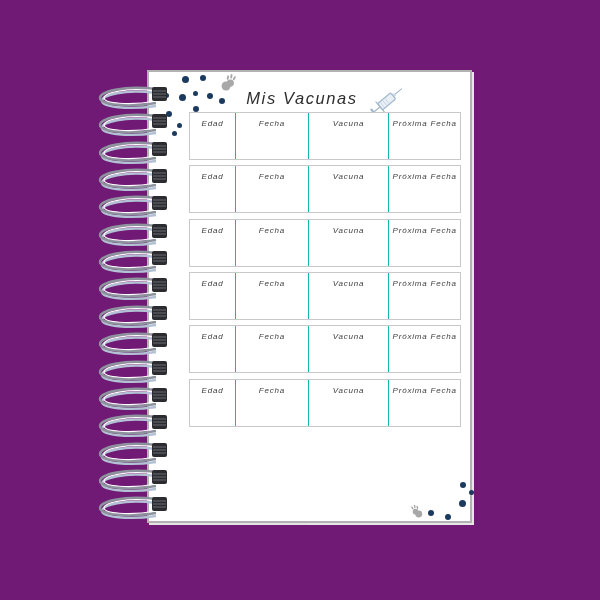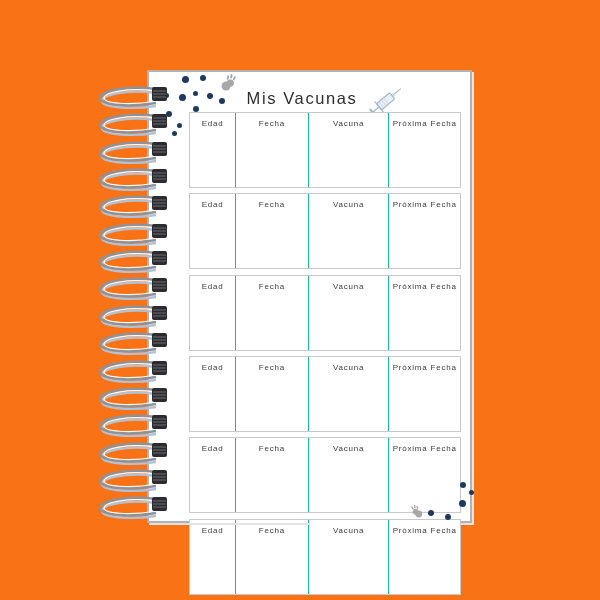--- a/index.html
+++ b/index.html
@@ -1,32 +1,32 @@
 <!DOCTYPE html>
 <html><head>
 <meta charset="utf-8">
 <style>
   html,body{margin:0;padding:0;background:#ffffff;}
-  .canvas{position:relative;width:600px;height:600px;background:#f97316;overflow:hidden;
-          font-family:"Liberation Sans", sans-serif;}
+  .canvas{position:relative;width:600px;height:600px;background:#701a75;overflow:hidden;
+          font-family:"Liberation Sans", sans-serif;font-style:italic;}
 
   
   .page{position:absolute;left:147px;top:70px;width:325px;height:453px;background:#ffffff;
         border:2px solid #b2b2b2;box-sizing:border-box;box-shadow:2px 2px 0 0 #e6e6e6;}
 
   
   .title-row{position:absolute;left:0;top:6px;width:100%;height:40px;display:flex;
              align-items:center;justify-content:center;padding-left:34px;box-sizing:border-box;gap:9px;}
   .title{font-size:16.5px;letter-spacing:1.6px;color:#2e2e2e;font-weight:400;}
   .syringe{width:40px;height:40px;flex:0 0 auto;margin-top:6px;}
 
   
   .blocks{position:absolute;left:40px;top:40px;width:272px;}
-  .block{height:76px;margin-bottom:5.35px;border:1px solid #c9c9c9;background:#ffffff;
-         display:flex;box-sizing:border-box;justify-content:flex-end;}
+  .block{height:48px;margin-bottom:5.35px;border:1px solid #c9c9c9;background:#ffffff;
+         display:flex;box-sizing:border-box;}
   .cell{height:100%;box-sizing:border-box;}
   .cell + .cell{border-left:1px solid #14b8a6;}
   .c1{width:16.7%;} .c2{width:26.9%;} .c3{width:29.9%;} .c4{width:26.5%;}
   .hdr{display:block;padding-top:6px;text-align:center;font-size:8px;letter-spacing:0.8px;
        color:#3c3c3c;white-space:nowrap;overflow:hidden;}
 
   
   .dot{position:absolute;border-radius:50%;background:#1c3a5e;}
   .paw{position:absolute;}
   .paw.flip{transform:scaleX(-1);}

